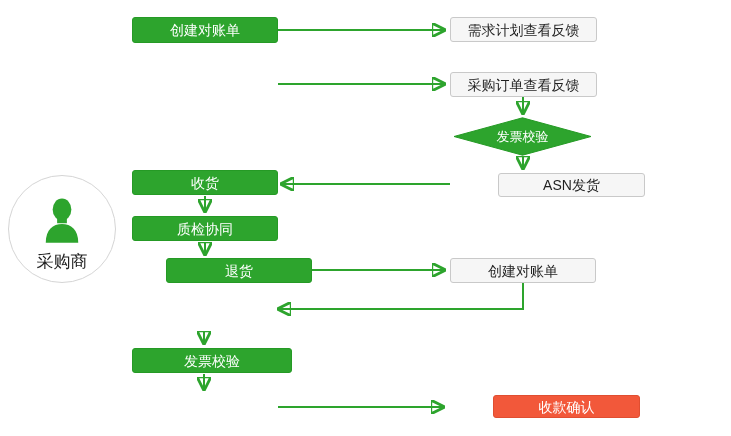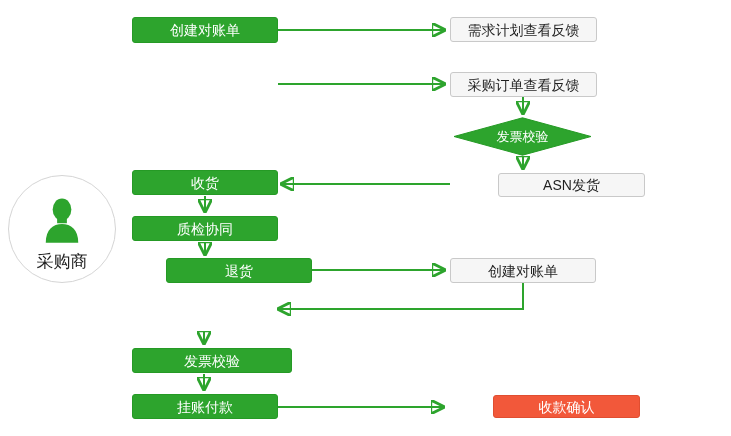--- a/index.html
+++ b/index.html
@@ -89,23 +89,20 @@
   </div>
   <div class="node proc" style="left:132px;top:216px;width:146px;height:25px;">
     <span>质检协同</span>
   </div>
   <div class="node proc" style="left:132px;top:258px;width:146px;height:25px;margin-left:34px;">
     <span>退货</span>
   </div>
   <div class="node proc" style="left:132px;top:348px;width:160px;height:25px;">
     <span>发票校验</span>
   </div>
-  <div class="node proc" style="left:132px;top:394px;width:146px;height:25px;">
-    <span>挂账付款</span>
-  </div>
 
 
   <div class="node doc" style="left:450px;top:17px;width:147px;height:25px;">
     <span>需求计划查看反馈</span>
   </div>
   <div class="node doc" style="left:450px;top:72px;width:147px;height:25px;">
     <span>采购订单查看反馈</span>
   </div>
 
   <div class="diamond green" style="left:453px;top:117px;width:139px;height:39px;">

